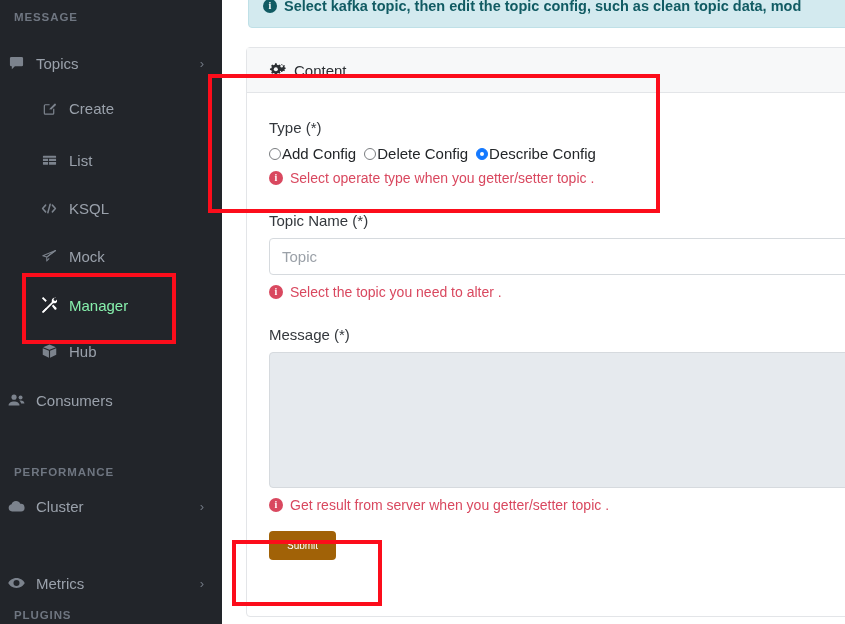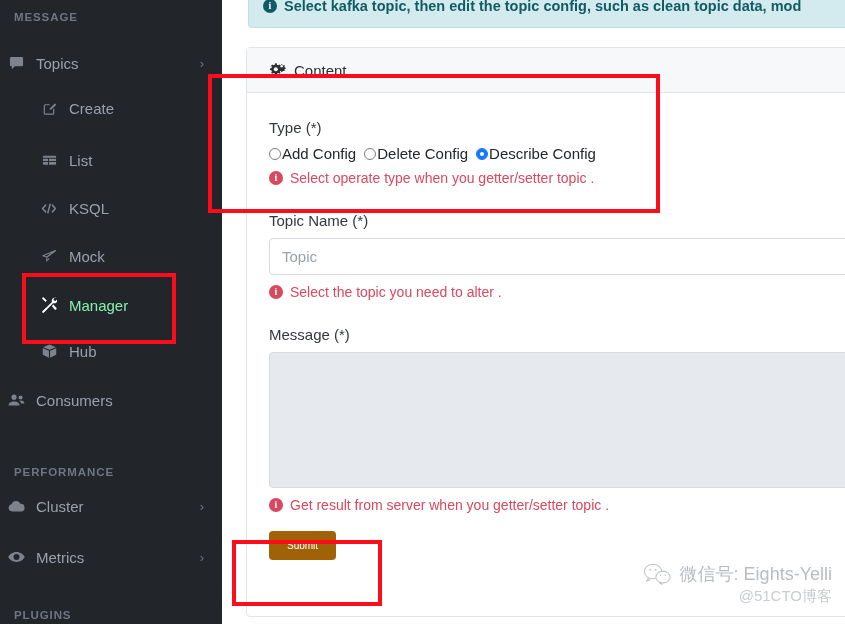--- a/index.html
+++ b/index.html
@@ -371,21 +371,21 @@
     <div class="nav-item level1" style="top:486px;">
       <span class="ic">
         <svg class="gi" width="17" height="13" viewBox="0 0 18 13" fill="currentColor">
             <path d="M4.3 11.8a3.9 3.9 0 0 1-.5-7.7A4.9 4.9 0 0 1 13 3.7a3.7 3.7 0 0 1 .9 8.1H4.3z"></path>
           </svg>
       </span>
       <span class="lbl">Cluster</span>
       <span class="chev">›</span>
     </div>
 
-    <div class="nav-item level1" style="top:537px;text-align:right;">
+    <div class="nav-item level1" style="top:563px;text-align:right;">
       <span class="ic">
         <svg class="gi" width="17" height="12" viewBox="0 0 18 12" fill="currentColor">
             <path d="M9 .8C4.9.8 1.6 3.4.3 6c1.3 2.6 4.6 5.2 8.7 5.2S16.4 8.6 17.7 6C16.4 3.4 13.1.8 9 .8zm0 8.4A3.2 3.2 0 1 1 9 2.8a3.2 3.2 0 0 1 0 6.4z"></path>
             <circle cx="9" cy="6" r="1.7" fill="#22252a"></circle>
           </svg>
       </span>
       <span class="lbl">Metrics</span>
       <span class="chev">›</span>
     </div>
 
@@ -456,37 +456,19 @@
         <div class="gap-sm"></div>
         <div class="hint">
           <span class="info-badge"></span>
           <span>Get result from server when you getter/setter topic .</span>
         </div>
 
         <button id="submit-btn">Submit</button>
       </div>
     </section>
 
-    <div id="watermark">
-      <div id="wm-line1">
-        <span class="wm-ic">
-          <svg width="30" height="22" viewBox="0 0 30 22" fill="none" stroke="#c3c6ca" stroke-width="1.1">
-            <ellipse cx="11" cy="8.5" rx="8.6" ry="7.2"></ellipse>
-            <path d="M6.6 15.2 4.3 18.6l3.9-2.1"></path>
-            <ellipse cx="21" cy="14" rx="7.1" ry="5.9" fill="#ffffff"></ellipse>
-            <path d="M18.4 18.9 20.3 21.4l-3.1-1.6"></path>
-            <circle cx="8.2" cy="6.7" r="0.95" fill="#c3c6ca" stroke="none"></circle>
-            <circle cx="13.7" cy="6.7" r="0.95" fill="#c3c6ca" stroke="none"></circle>
-            <circle cx="18.6" cy="12.3" r="0.8" fill="#c3c6ca" stroke="none"></circle>
-            <circle cx="23.3" cy="12.3" r="0.8" fill="#c3c6ca" stroke="none"></circle>
-          </svg>
-        </span>
-        <span>微信号: Eights-Yelli</span>
-      </div>
-      <div id="wm-line2">@51CTO博客</div>
-    </div>
   </main>
 
   <div class="redbox" style="left:22px;  top:273px; width:154px; height:71px;"></div>
   <div class="redbox" style="left:208px; top:74px;  width:452px; height:139px;"></div>
   <div class="redbox" style="left:232px; top:540px; width:150px; height:66px;"></div>
 
 </div>
 
 </body></html>

